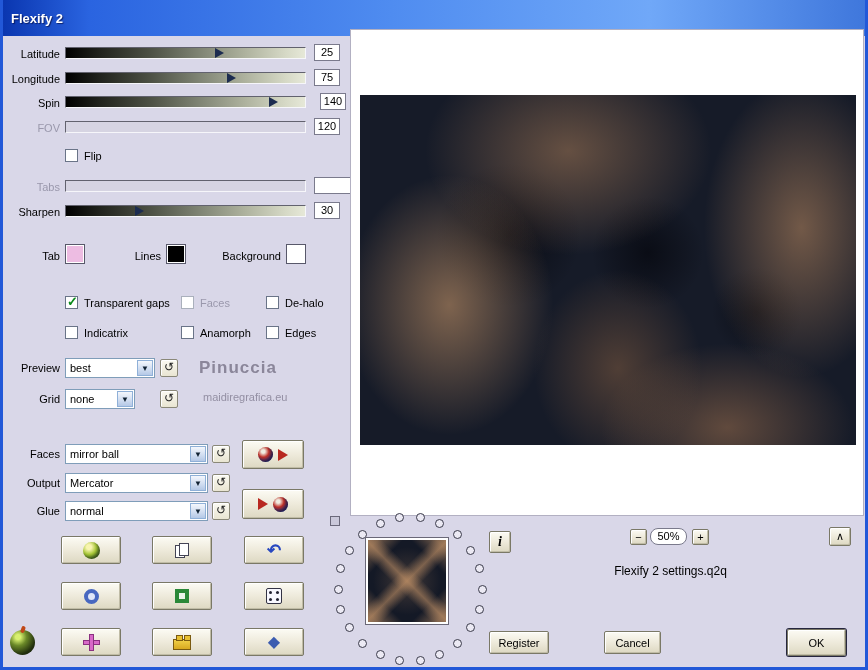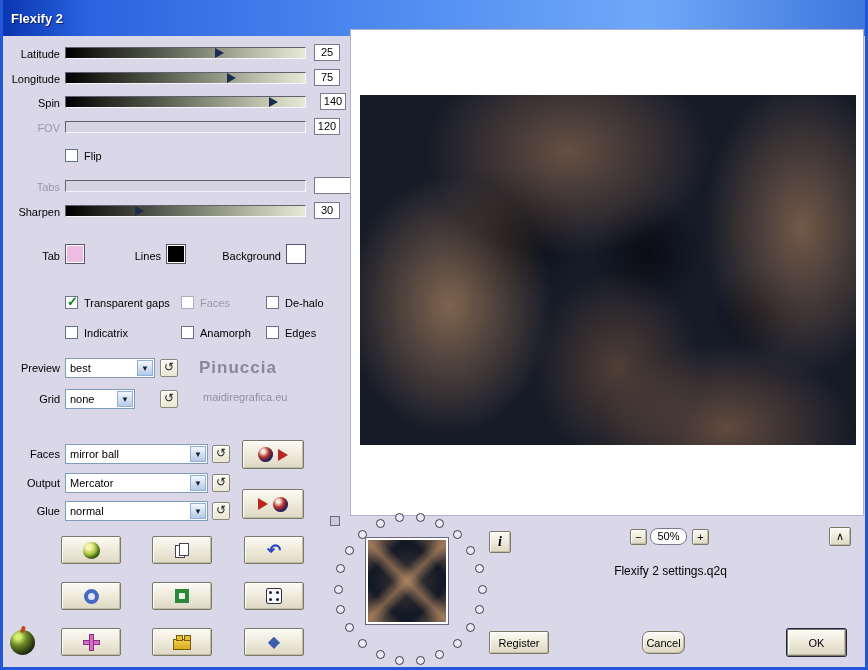--- a/index.html
+++ b/index.html
@@ -277,16 +277,16 @@
     <span class="serifi">i</span>
   </div>
   <div class="push" style="left:627px;top:529px;width:17px;height:16px;">−</div>
   <div class="valbox pill" style="left:647px;top:528px;width:37px;">50%</div>
   <div class="push" style="left:689px;top:529px;width:17px;height:16px;">+</div>
   <div class="push" style="left:826px;top:527px;width:22px;height:19px;">∧</div>
 
   <div class="settings" style="left:560px;top:564px;width:215px;">Flexify 2 settings.q2q</div>
 
   <div class="push" style="left:486px;top:631px;width:60px;height:23px;">Register</div>
-  <div class="push" style="left:639px;top:631px;width:43px;height:23px;border-radius:7px;">Cancel</div>
+  <div class="push" style="left:601px;top:631px;width:57px;height:23px;">Cancel</div>
   <div class="push ok" style="left:784px;top:629px;width:59px;height:27px;">OK</div>
 
 </div>
 
 </body></html>

